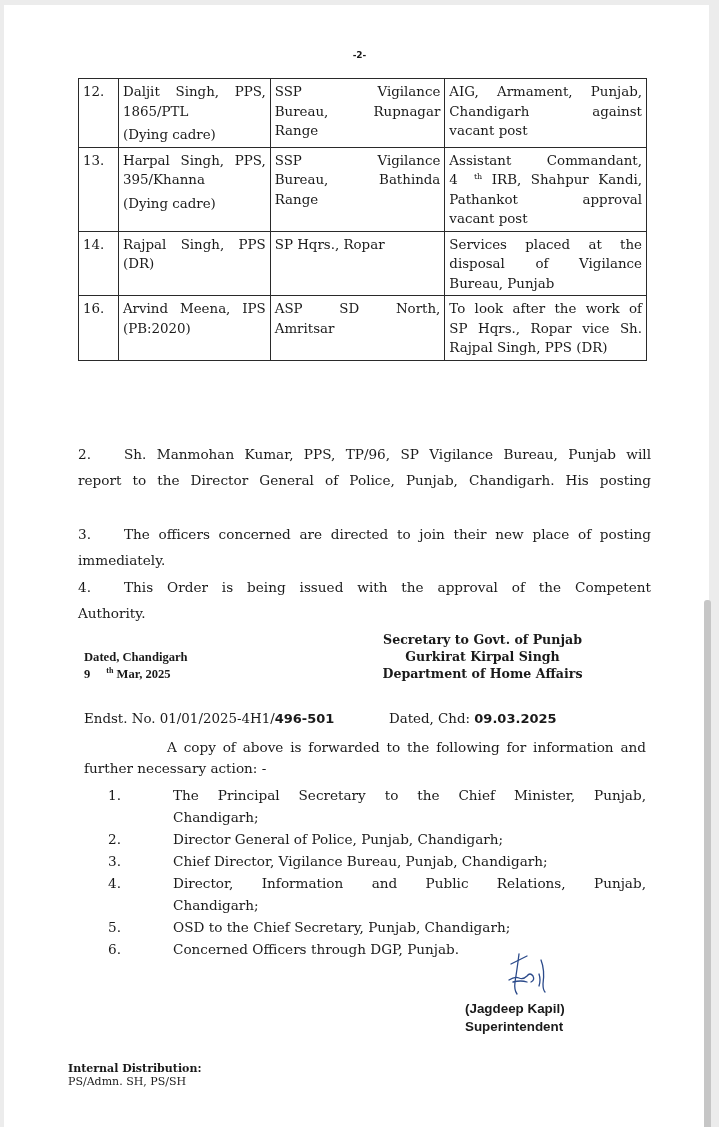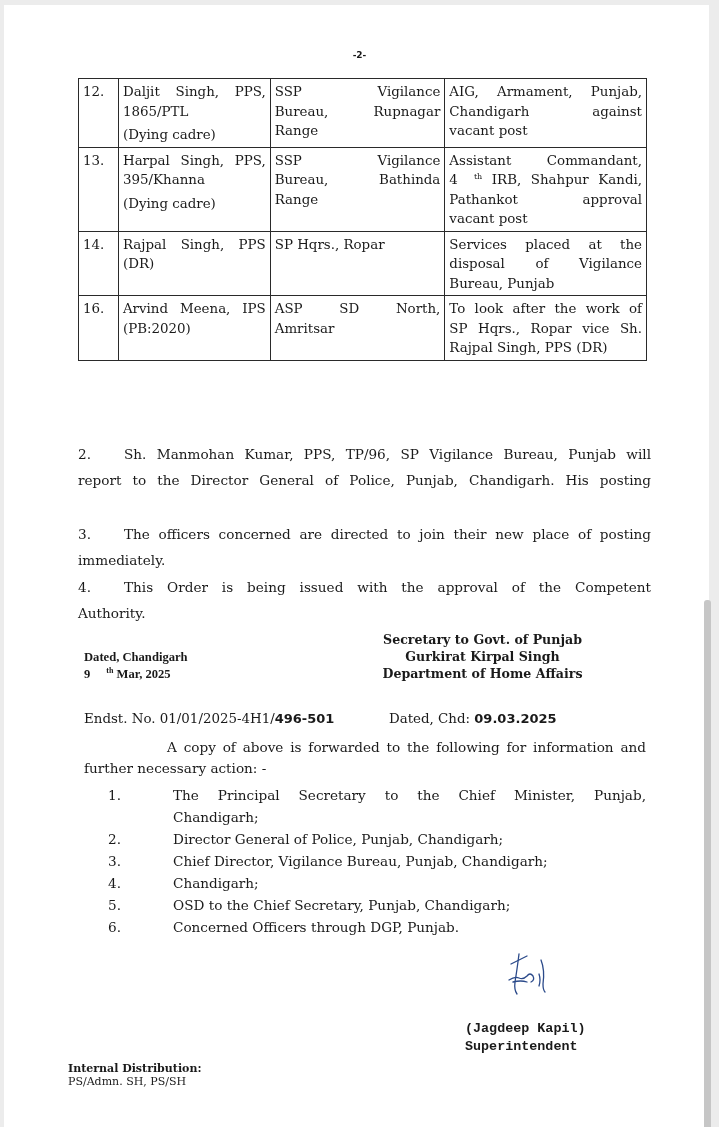--- a/index.html
+++ b/index.html
@@ -88,22 +88,22 @@
   }
   ol.cc li { display: flex; }
   ol.cc li .n { width: 33px; flex: none; }
   ol.cc li .t { flex: 1; margin-left: 32px; }
   ol.cc li .t .line { line-height: 22px; }
   .signature {
     position: absolute; left: 497px; top: 950px; width: 60px; height: 50px;
   }
   .superintendent {
     position: absolute; left: 465px; top: 1000px;
-    font-family: Liberation Mono, monospace; font-weight: bold;
-    font-size: 13.4px; line-height: 18px; margin-top: 20px;
+    font-family: Liberation Sans, sans-serif; font-weight: bold;
+    font-size: 13.4px; line-height: 18px;
   }
   .internal {
     position: absolute; left: 68px; top: 1062px;
     font-size: 11px; line-height: 13px;
   }
   .internal .h { font-weight: bold; }
 </style>
 </head>
 <body>
 
@@ -246,20 +246,21 @@
     </li>
     <li>
       <span class="n">3.</span>
       <span class="t">
         <span class="line last">Chief Director, Vigilance Bureau, Punjab, Chandigarh;</span>
       </span>
     </li>
     <li>
       <span class="n">4.</span>
       <span class="t">
+        <span class="line">Director, Information and Public Relations, Punjab,</span>
         <span class="line last">Chandigarh;</span>
       </span>
     </li>
     <li>
       <span class="n">5.</span>
       <span class="t">
         <span class="line last">OSD to the Chief Secretary, Punjab, Chandigarh;</span>
       </span>
     </li>
     <li>

